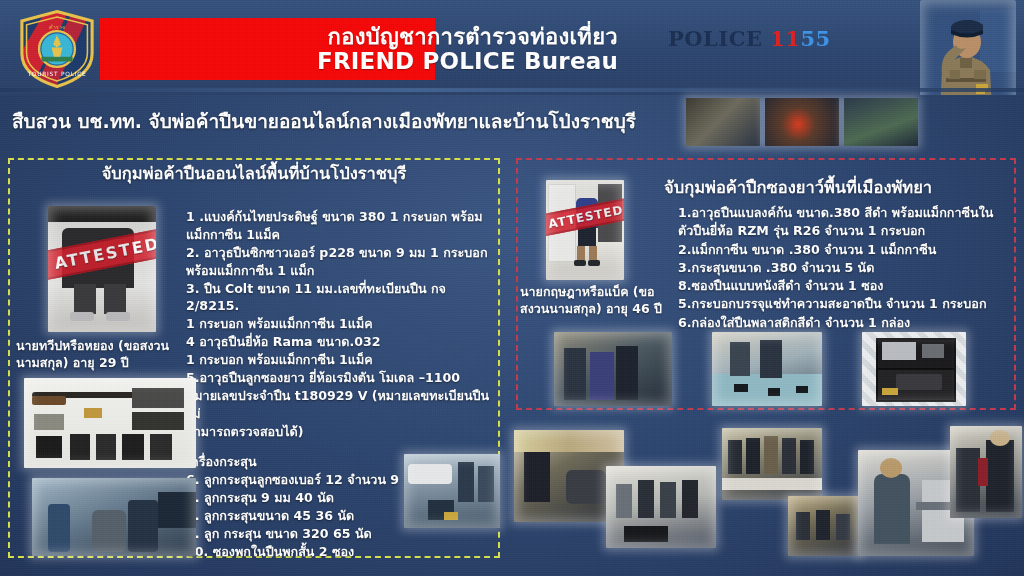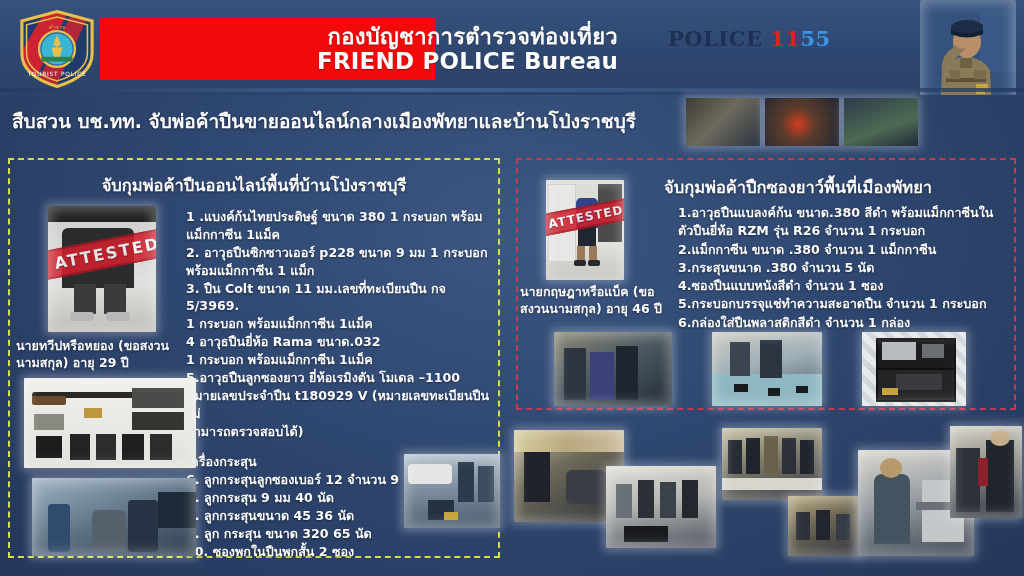--- a/index.html
+++ b/index.html
@@ -90,21 +90,21 @@
   #panel-left{
     position:absolute;left:8px;top:158px;width:492px;height:400px;
     border:2px dashed #d8e04a;box-sizing:border-box;
   }
   #panel-right{
     position:absolute;left:516px;top:158px;width:500px;height:252px;
     border:2px dashed #c23a4e;box-sizing:border-box;
   }
   .panel-head{
     text-align:center;color:#ffffff;font-size:16.5px;font-weight:bold;
-    margin-top:12px;text-shadow:0 1px 2px rgba(0,0,0,.5);font-family:Liberation Serif, serif;
+    text-shadow:0 1px 2px rgba(0,0,0,.5);font-family:Liberation Serif, serif;
   }
 
   
   #lp-body{position:absolute;left:0;top:0;width:100%;height:100%;}
   #lp-mug{
     position:absolute;left:38px;top:46px;width:108px;height:126px;
     overflow:hidden;
   }
   #lp-cap{
     position:absolute;left:6px;top:178px;width:172px;
@@ -276,21 +276,21 @@
         <div class="stamp">ATTESTED</div>
       </div>
 
       <div id="lp-cap">นายทวีปหรือหยอง (ขอสงวนนามสกุล)  อายุ 29 ปี</div>
 
       <div id="lp-list">
         <div>1 .แบงค์ก้นไทยประดิษฐ์ ขนาด 380 1 กระบอก พร้อม</div>
         <div>แม็กกาซีน 1แม็ค</div>
         <div>2. อาวุธปืนซิกซาวเออร์ p228 ขนาด 9 มม 1 กระบอก</div>
         <div>พร้อมแม็กกาซีน 1 แม็ก</div>
-        <div>3. ปืน Colt ขนาด 11 มม.เลขที่ทะเบียนปืน กจ 5/3969.</div>
+        <div>3. ปืน Colt ขนาด 11 มม.เลขที่ทะเบียนปืน กจ 2/8215.</div>
         <div>1 กระบอก พร้อมแม็กกาซีน 1แม็ค</div>
         <div>4 อาวุธปืนยี่ห้อ Rama ขนาด.032</div>
         <div>1 กระบอก พร้อมแม็กกาซีน 1แม็ค</div>
         <div>5.อาวุธปืนลูกซองยาว ยี่ห้อเรมิงตัน โมเดล –1100</div>
         <div>หมายเลขประจำปืน t180929 V (หมายเลขทะเบียนปืนไม่</div>
         <div>สามารถตรวจสอบได้)</div>
         <div class="blank"></div>
         <div id="lp-ammo-head">เครื่องกระสุน</div>
         <div>6. ลูกกระสุนลูกซองเบอร์ 12 จำนวน 9 นัด</div>
         <div>7. ลูกกระสุน 9 มม 40 นัด</div>
@@ -345,21 +345,21 @@
       <div class="stamp sm">ATTESTED</div>
     </div>
 
     <div id="rp-cap">นายกฤษฎาหรือแบ็ค (ขอสงวนนามสกุล) อายุ 46 ปี</div>
 
     <div id="rp-list">
       <div>1.อาวุธปืนแบลงค์ก้น ขนาด.380 สีดำ พร้อมแม็กกาซีนใน</div>
       <div>ตัวปืนยี่ห้อ RZM รุ่น R26 จำนวน 1 กระบอก</div>
       <div>2.แม็กกาซีน ขนาด .380 จำนวน 1 แม็กกาซีน</div>
       <div>3.กระสุนขนาด .380 จำนวน 5 นัด</div>
-      <div>4.ซองปืนแบบหนังสีดำ จำนวน 1 ซอง</div>
+      <div>8.ซองปืนแบบหนังสีดำ จำนวน 1 ซอง</div>
       <div>5.กระบอกบรรจุแช่ทำความสะอาดปืน จำนวน 1 กระบอก</div>
       <div>6.กล่องใส่ปืนพลาสติกสีดำ จำนวน 1 กล่อง</div>
     </div>
 
     <div id="rp-photos">
       <div class="ph photo vig" style="width:118px;background:linear-gradient(150deg,#8e8a78 0%,#4e5a62 45%,#1f2a36 100%);">
         <div style="position:absolute;left:10px;top:16px;width:22px;height:52px;background:#2a3340;"></div>
         <div style="position:absolute;left:36px;top:20px;width:24px;height:48px;background:#3b3f7a;"></div>
         <div style="position:absolute;left:62px;top:14px;width:22px;height:54px;background:#1d232e;"></div>
       </div>

